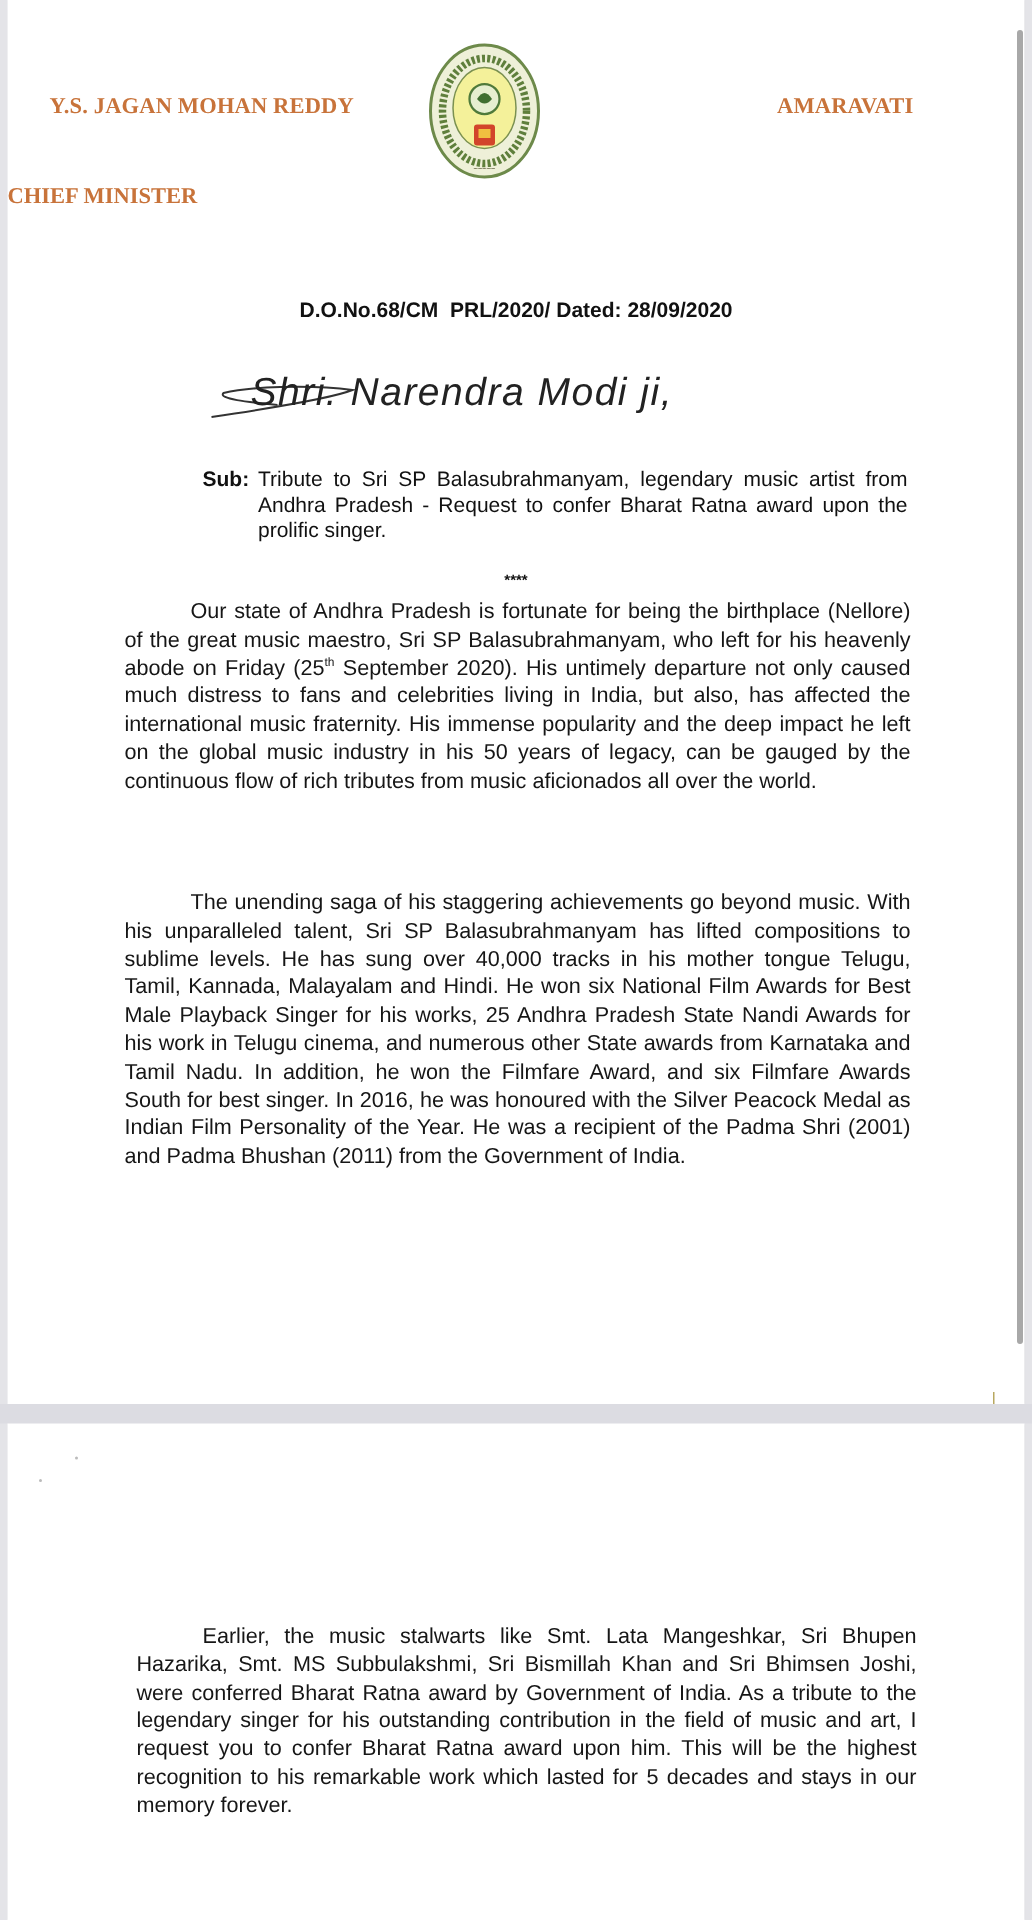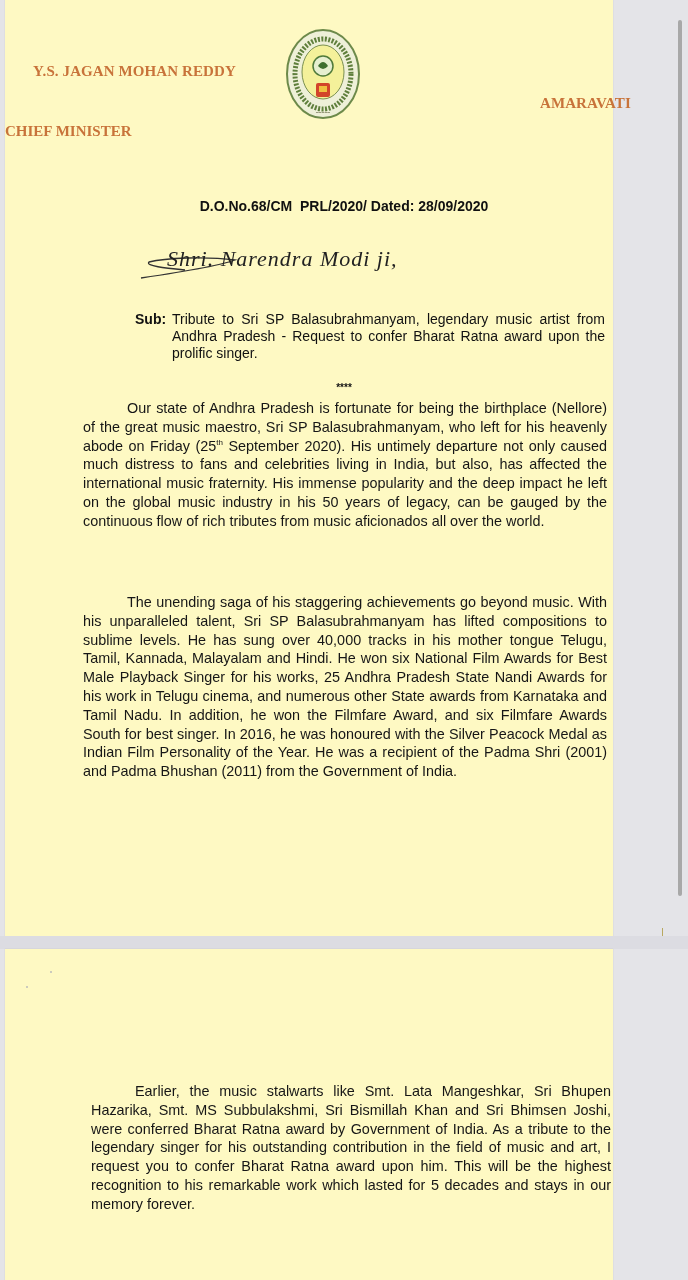--- a/index.html
+++ b/index.html
@@ -4,50 +4,50 @@
 <style>
   html, body { margin:0; padding:0; }
   body {
     width:688px; height:1280px; overflow:hidden;
     background:#e4e4e8;
     font-family:"Liberation Sans", sans-serif;
     color:#1a1a1a;
     position:relative;
   }
   .page {
-    position:absolute; left:5px; width:608px; background:#fef9c3;
+    position:absolute; left:5px; width:678px; background:#ffffff;
     box-shadow:0 0 1px rgba(0,0,0,0.15);
   }
   #page1 { top:0; height:936px; }
   #page2 { top:949px; height:331px; }
   .gap { position:absolute; left:0; width:688px; top:936px; height:13px; background:#dcdce2; }
 
   .scrollbar { position:absolute; left:678px; top:20px; width:4px; height:876px; background:#a8a8a8; border-radius:2px; }
   .tick-mark { position:absolute; left:657px; top:928px; width:1px; height:8px; background:#b8a860; }
 
   .hdr-name, .hdr-city {
     position:absolute; top:63px; font-family:"Liberation Serif", serif; font-weight:bold;
     font-size:15px; color:#c8733a; letter-spacing:0.1px;
   }
   .hdr-name { left:28px; }
-  .hdr-city { left:535px;margin-top:32px; }
+  .hdr-city { left:513px; }
 
   .emblem { position:absolute; left:280px; top:28px; width:76px; height:94px; }
 
   .cm-title { position:absolute; left:0; width:678px; top:123px; text-align:left;
     font-family:"Liberation Serif", serif; font-weight:bold; font-size:15px; color:#c8733a; }
   .cm-state { position:absolute; left:0; width:678px; top:142px; text-align:center;
     font-family:"Liberation Sans", sans-serif; font-size:14px; color:#c8733a; }
 
   .ref { position:absolute; left:0; width:678px; top:198px; text-align:center;
     font-weight:bold; font-size:14px; color:#111; }
 
   .salutation { position:absolute; left:130px; top:240px; width:320px; height:50px; }
-  .sal-text { position:absolute; left:32px; top:6px; font-family:Liberation Serif, serif; font-style:italic;
-    font-size:22px; color:#222; letter-spacing:1px; }
+  .sal-text { position:absolute; left:32px; top:6px; font-family:Liberation Sans, sans-serif; font-style:italic;
+    font-size:26px; color:#222; letter-spacing:1px; }
   .sal-svg { position:absolute; left:0; top:0; }
 
   .subject { position:absolute; left:130px; top:311px; width:470px; font-size:14px; line-height:17px; color:#111; }
   .subject .sub-label { font-weight:bold; position:absolute; left:0; top:0; }
   .subject .sub-text { margin-left:37px; display:block; text-align:justify; }
 
   .stars { position:absolute; left:0; width:678px; top:382px; text-align:center; font-size:10px; font-weight:bold; color:#111; }
 
   .para { position:absolute; left:78px; width:524px; font-size:14.4px; line-height:18.8px;
     text-align:justify; color:#161616; }

